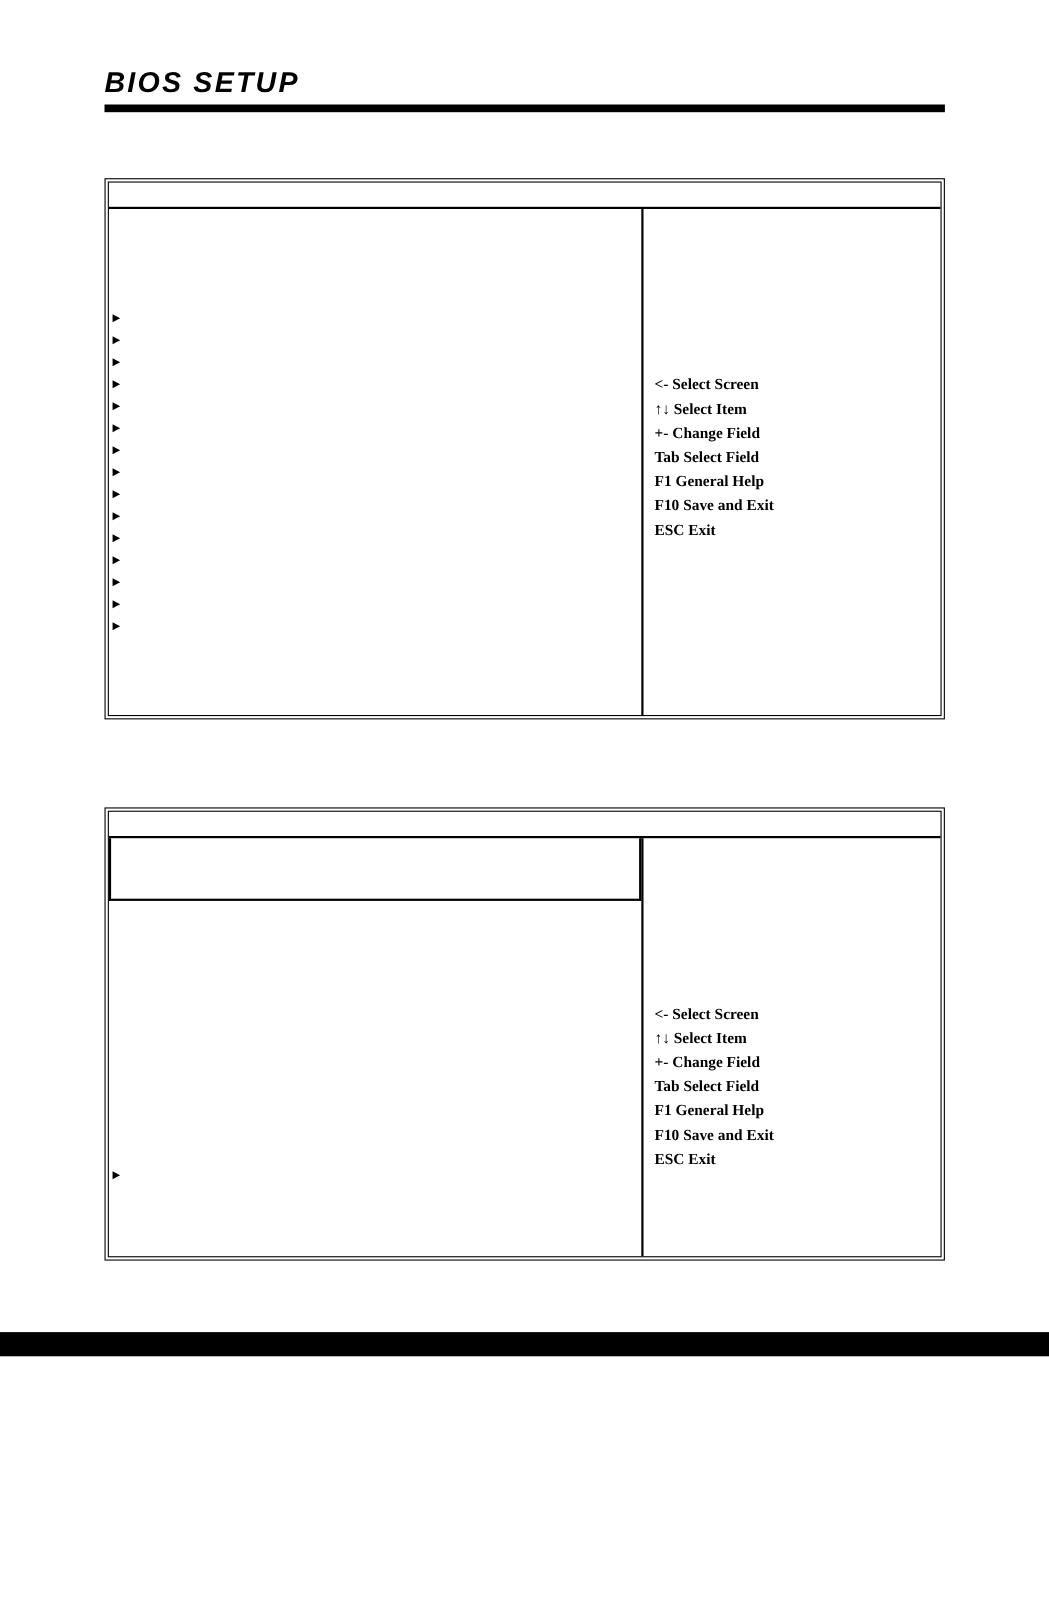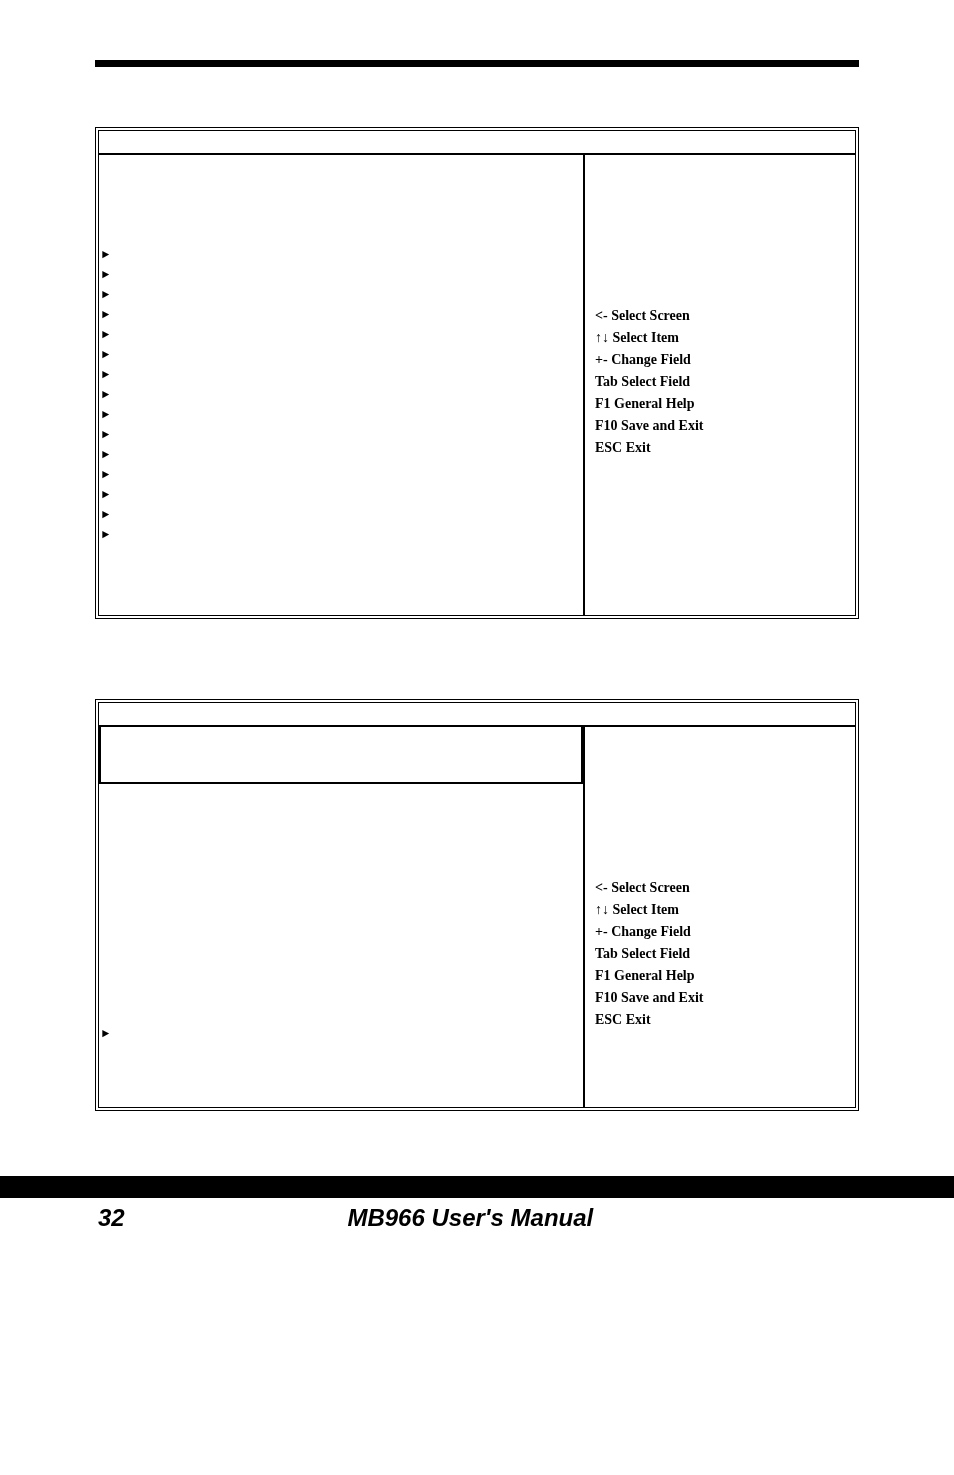--- a/index.html
+++ b/index.html
@@ -97,20 +97,21 @@
     font-weight: bold;
     text-align: center;
     flex: 1;
     margin-left: -40px;
   }
 </style>
 </head>
 <body>
 
 <div class="page">
+  <div class="header-title">BIOS SETUP</div>
   <hr class="hr-thick">
 
   <div class="bios-box-outer">
     <div class="bios-header"></div>
     <div class="bios-body tall">
       <div class="bios-left">
         <div class="arrow-row">►</div>
         <div class="arrow-row">►</div>
         <div class="arrow-row">►</div>
         <div class="arrow-row">►</div>
@@ -151,17 +152,13 @@
         <div>+-  Change Field</div>
         <div>Tab Select Field</div>
         <div>F1  General Help</div>
         <div>F10 Save and Exit</div>
         <div>ESC Exit</div>
       </div>
     </div>
   </div>
 
   <div class="footer-band"></div>
-  <div class="footer-row">
-    <div class="page-num">32</div>
-    <div class="manual-title">MB966 User's Manual</div>
-  </div>
 </div>
 
 </body></html>

